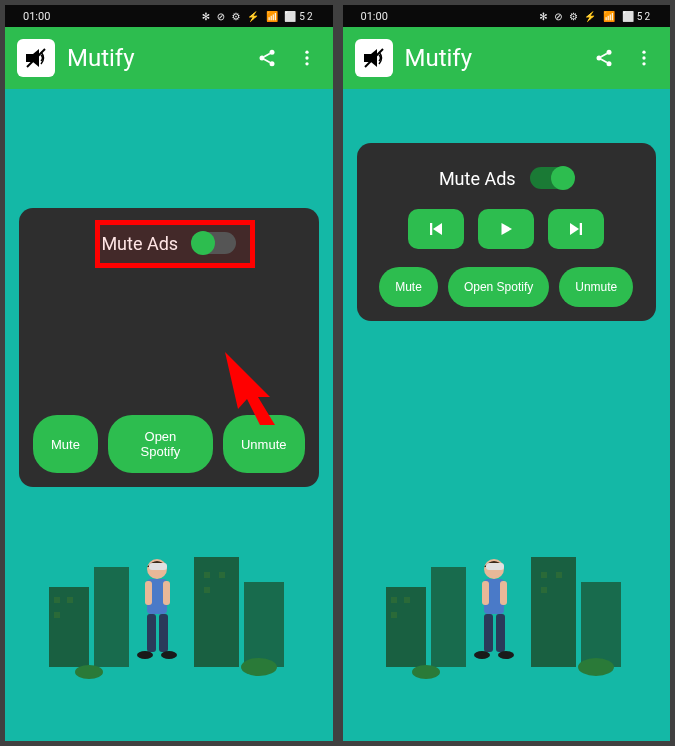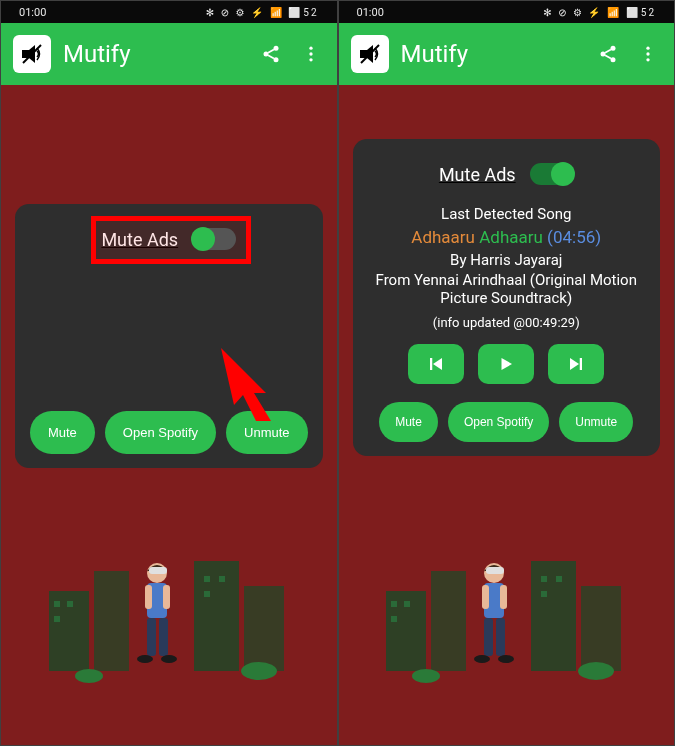--- a/index.html
+++ b/index.html
@@ -6,24 +6,24 @@
     body {
       background: #ffffff;
       font-family: -apple-system, BlinkMacSystemFont, 'Segoe UI', Roboto, sans-serif;
       display: flex;
       width: 675px;
       height: 746px;
       overflow: hidden;
     }
     .phone {
       flex: 1;
-      background: #7f1d1d;
+      background: #14b8a6;
       display: flex;
       flex-direction: column;
-      border: 1px solid #404040;
+      border: 5px solid #404040;
       position: relative;
     }
     .status-bar {
       height: 22px;
       display: flex;
       justify-content: space-between;
       align-items: center;
       padding: 0 18px;
       color: #e8e8e8;
       font-size: 11px;
@@ -75,21 +75,20 @@
       margin-top: 105px;
     }
     .card.tall { margin-top: 40px; }
     .toggle-row {
       display: flex;
       align-items: center;
       justify-content: center;
       gap: 14px;
       padding: 6px 10px;
       position: relative;
-      text-decoration: underline;
     }
     .highlight-box {
       position: absolute;
       border: 5px solid #ff0000;
       width: 160px;
       height: 48px;
       left: 62px;
       top: -6px;
       background: rgba(255,0,0,0.1);
     }
@@ -297,31 +296,20 @@
     </div>
   </div>
   <div class="content">
     <div class="card tall">
       <div class="toggle-row">
         <span class="toggle-label">Mute Ads</span>
         <div class="toggle on">
           <div class="toggle-knob"></div>
         </div>
       </div>
-      <div class="song-info">
-        <div class="song-sub">Last Detected Song</div>
-        <div class="song-title">
-          <span class="w1">Adhaaru</span>
-          <span class="w2">Adhaaru</span>
-          <span class="dur">(04:56)</span>
-        </div>
-        <div class="song-line">By Harris Jayaraj</div>
-        <div class="song-line">From Yennai Arindhaal (Original Motion Picture Soundtrack)</div>
-        <div class="song-meta">(info updated @00:49:29)</div>
-      </div>
       <div class="media-row">
         <button class="media-btn">
           <svg width="18" height="18" viewBox="0 0 24 24" fill="#fff">
               <rect x="4" y="4" width="3" height="16"></rect>
               <path d="M20 4 L8 12 L20 20 Z"></path>
             </svg>
         </button>
         <button class="media-btn">
           <svg width="18" height="18" viewBox="0 0 24 24" fill="#fff">
               <path d="M6 4 L20 12 L6 20 Z"></path>

